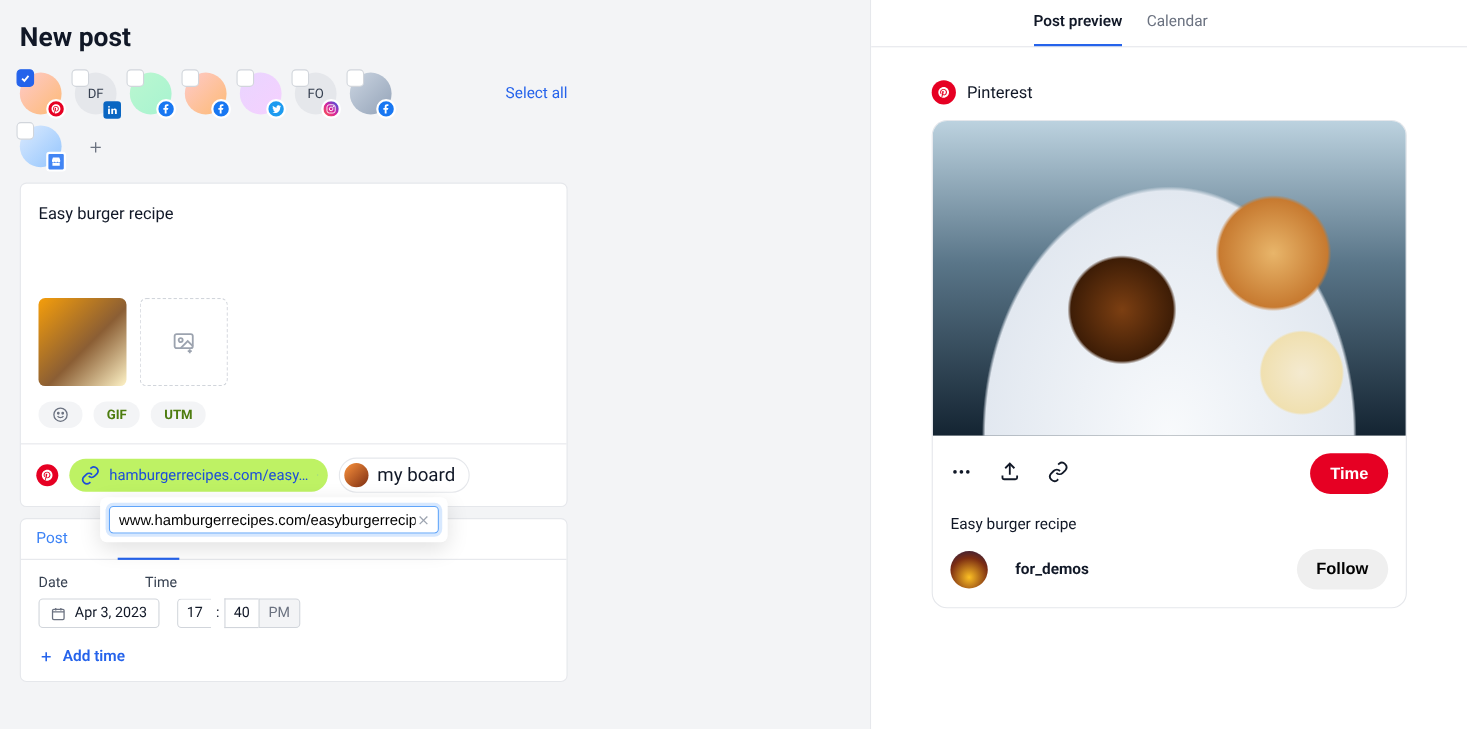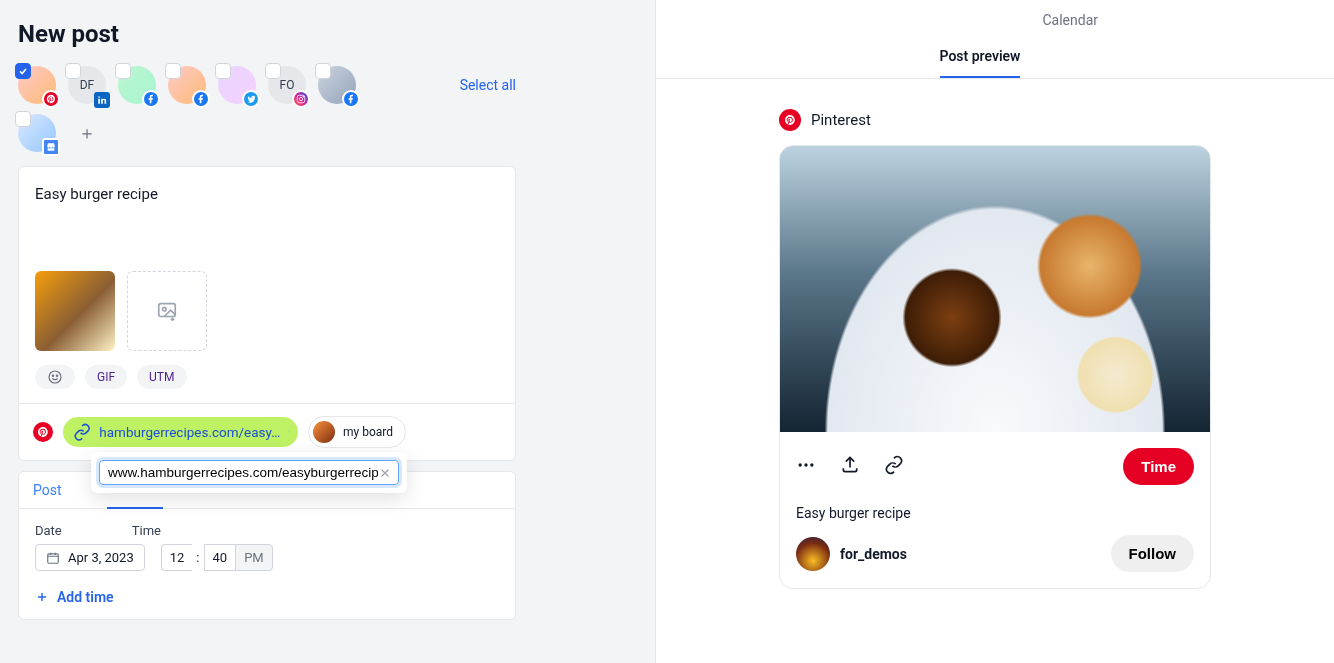--- a/index.html
+++ b/index.html
@@ -6,21 +6,21 @@
     body {
       font-family: -apple-system, BlinkMacSystemFont, "Segoe UI", Roboto, Helvetica, Arial, sans-serif;
       background: #ffffff;
       width: 1334px;
       height: 663px;
       overflow: hidden;
       display: flex;
       color: #111827;
     }
     .left-panel {
-      width: 656px;
+      width: 792px;
       height: 663px;
       background: #f3f4f6;
       padding: 20px 18px;
       border-right: 1px solid #e5e7eb;
       overflow: hidden;
     }
     .right-panel {
       flex: 1;
       background: #ffffff;
       display: flex;
@@ -145,22 +145,22 @@
       display:flex;align-items:center;justify-content:center;
       color:#9ca3af;
     }
     .media-add svg { width: 22px; height: 22px; }
     .chips-row { padding: 14px 16px; display:flex; gap:10px; }
     .chip {
       background:#f3f4f6;
       border-radius:14px;
       padding:4px 12px;
       font-size:12px;
-      font-weight:400;
-      color:#4c1d95;
+      font-weight:700;
+      color:#4d7c0f;
       display:flex;align-items:center;justify-content:center;text-align:center;
     }
     .chip svg { width:16px; height:16px; }
 
     .network-row {
       border-top:1px solid #e5e7eb;
       padding:12px 14px;
       display:flex; gap:10px; align-items:center;
       position: relative;
     }
@@ -176,21 +176,21 @@
       font-size:13.5px;
     }
     .pill.blue { background:#bef264; color:#1d4ed8; }
     .pill .x {
       width:20px;height:20px;border-radius:50%;
       display:flex;align-items:center;justify-content:center;
       color:#3b82f6;
     }
     .board-pill {
       border:1px solid #e5e7eb; border-radius:16px; padding:4px 12px 4px 4px;
-      display:flex;align-items:center;gap:8px;font-size:12px;color:#111827;
+      display:flex;align-items:center;gap:8px;font-size:17px;color:#111827;
     }
     .board-av { width:22px;height:22px;border-radius:50%;background:linear-gradient(135deg,#fb923c,#7c2d12); }
 
     .url-popover {
       position:absolute;
       top: 48px; left: 72px;
       background:#fff;
       border-radius:6px;
       padding:8px;
       box-shadow: 0 6px 20px rgba(0,0,0,0.12);
@@ -232,21 +232,21 @@
     .add-time{display:flex;align-items:center;gap:8px;color:#2563eb;font-size:14px;margin-top:18px;font-weight:600;cursor:pointer}
     .add-time svg{width:14px;height:14px}
 
     
     .preview-tabs {
       display:flex; gap:22px; justify-content:flex-end;
       padding:12px 24px 0;
       border-bottom:1px solid #e5e7eb;
     }
     .ptab { font-size:14px; color:#6b7280; padding-bottom:12px; cursor:pointer; }
-    .ptab.active { color:#111827; font-weight:600; border-bottom:2px solid #2563eb;margin-top:36px; }
+    .ptab.active { color:#111827; font-weight:600; border-bottom:2px solid #2563eb; }
     .preview-wrap { padding:30px 0; display:flex; justify-content:center; }
     .pin-card {
       width:432px; border:1px solid #e5e7eb; border-radius:14px; overflow:hidden;
     }
     .pin-header { display:flex;align-items:center;gap:10px;padding:0 0 14px 0 }
     .pin-red { width:22px;height:22px;border-radius:50%;background:#E60023;display:flex;align-items:center;justify-content:center;color:#fff }
     .pin-red svg{width:12px;height:12px}
     .pin-title { font-weight:400; font-size:15px; }
     .pin-image {
       height:286px;
@@ -257,21 +257,21 @@
         radial-gradient(ellipse at 50% 100%, #f8fafc 0%, #e2e8f0 55%, rgba(0,0,0,0) 56%),
         linear-gradient(180deg,#bcd2df 0%, #5a7689 45%, #142432 100%);
     }
     .pin-body { padding:16px; }
     .pin-actions { display:flex; justify-content:space-between; align-items:center; margin-bottom:20px; }
     .pin-action-icons { display:flex; gap:24px; color:#111827 }
     .pin-action-icons svg{width:20px;height:20px}
     .save-btn { background:#E60023; color:#fff; font-weight:700; border:none; border-radius:22px; padding:10px 18px; font-size:15px; cursor:pointer; }
     .pin-caption { font-size:14px; color:#111827; margin-bottom:14px; }
     .pin-author { display:flex; justify-content:space-between; align-items:center; }
-    .author-left { display:flex; align-items:center; gap:10px }
+    .author-left { display:flex; align-items:center; gap:25px }
     .author-av { width:34px;height:34px;border-radius:50%;background:radial-gradient(circle at 50% 70%, #fbbf24 0%, #7c2d12 60%, #1e1b4b 100%) }
     .author-name { font-weight:700; font-size:14px }
     .follow-btn { background:#efefef; border:none; border-radius:22px; padding:10px 18px; font-weight:700; font-size:15px; cursor:pointer; }
     .preview-section { width:432px; }
   </style>
 </head>
 <body>
 
 <div class="left-panel">
   <div class="page-title">New post</div>
@@ -450,21 +450,21 @@
       </div>
       <div class="inputs-row">
         <div class="date-input">
           <svg viewBox="0 0 24 24" fill="none" stroke="currentColor" stroke-width="2">
               <rect x="3" y="5" width="18" height="16" rx="2"></rect>
               <path d="M3 9h18M8 3v4M16 3v4"></path>
             </svg>
           <span>Apr 3, 2023</span>
         </div>
         <div class="time-group">
-          <div class="time-seg">12</div>
+          <div class="time-seg">17</div>
           <div class="time-seg colon">:</div>
           <div class="time-seg middle">40</div>
           <div class="time-seg ampm">PM</div>
         </div>
       </div>
       <div class="add-time">
         <svg viewBox="0 0 24 24" stroke="currentColor" stroke-width="2.5" fill="none">
             <line x1="12" y1="5" x2="12" y2="19"></line>
             <line x1="5" y1="12" x2="19" y2="12"></line>
           </svg>

